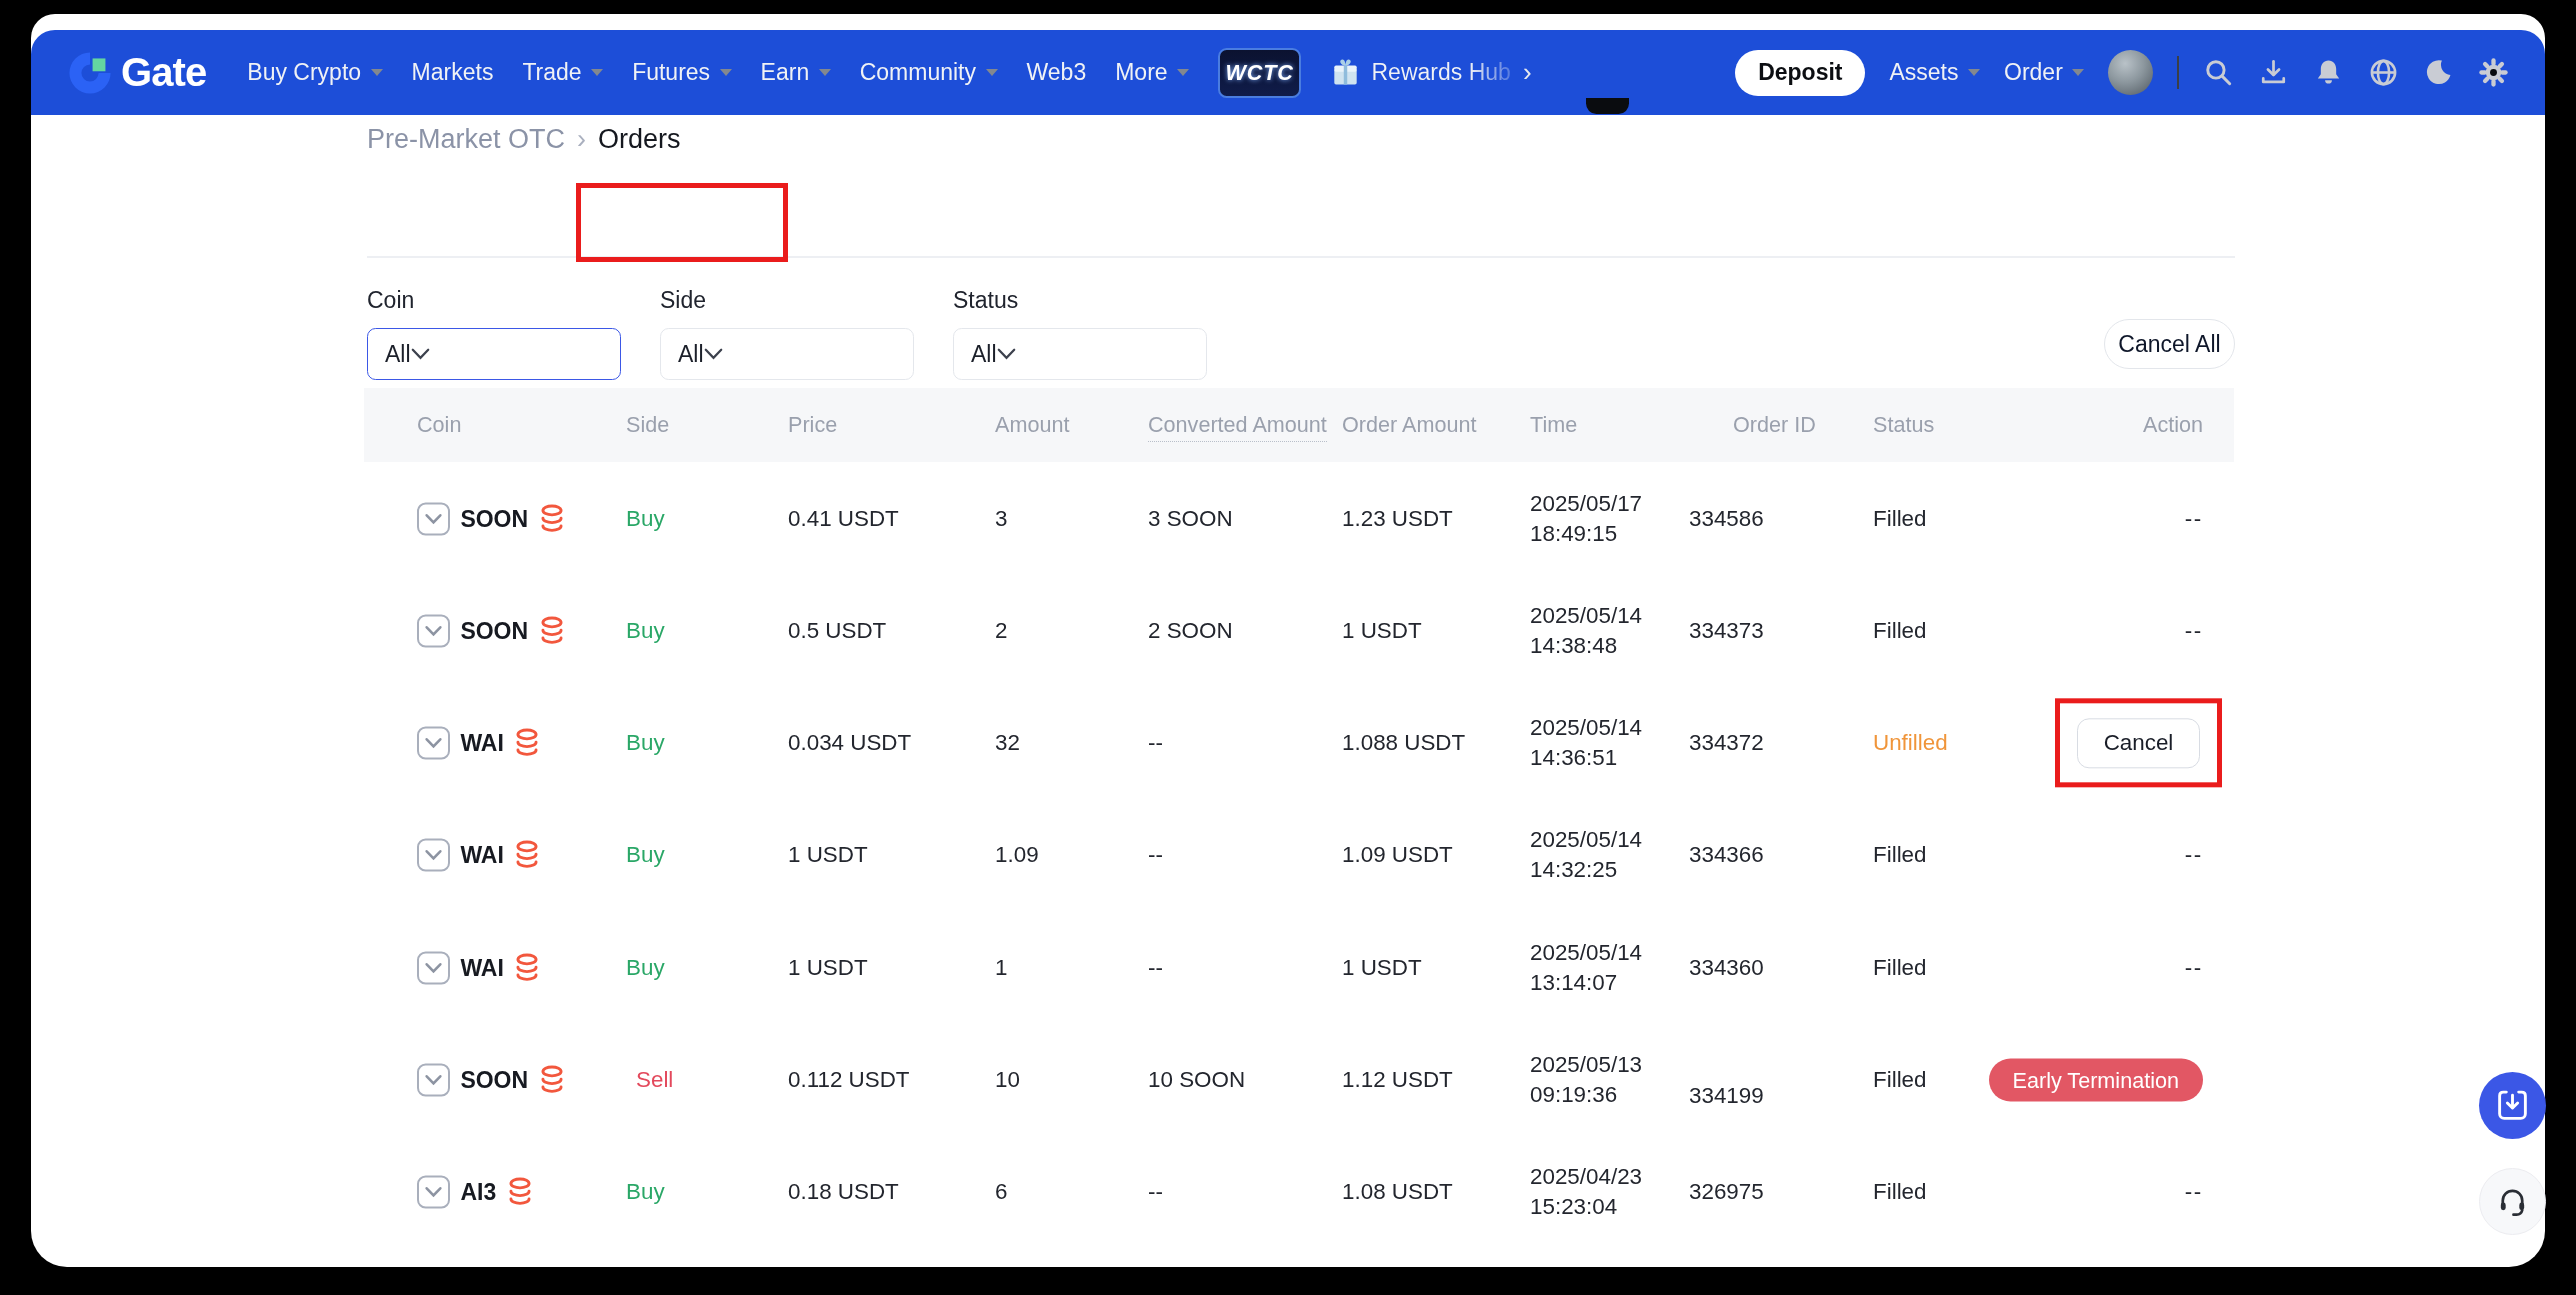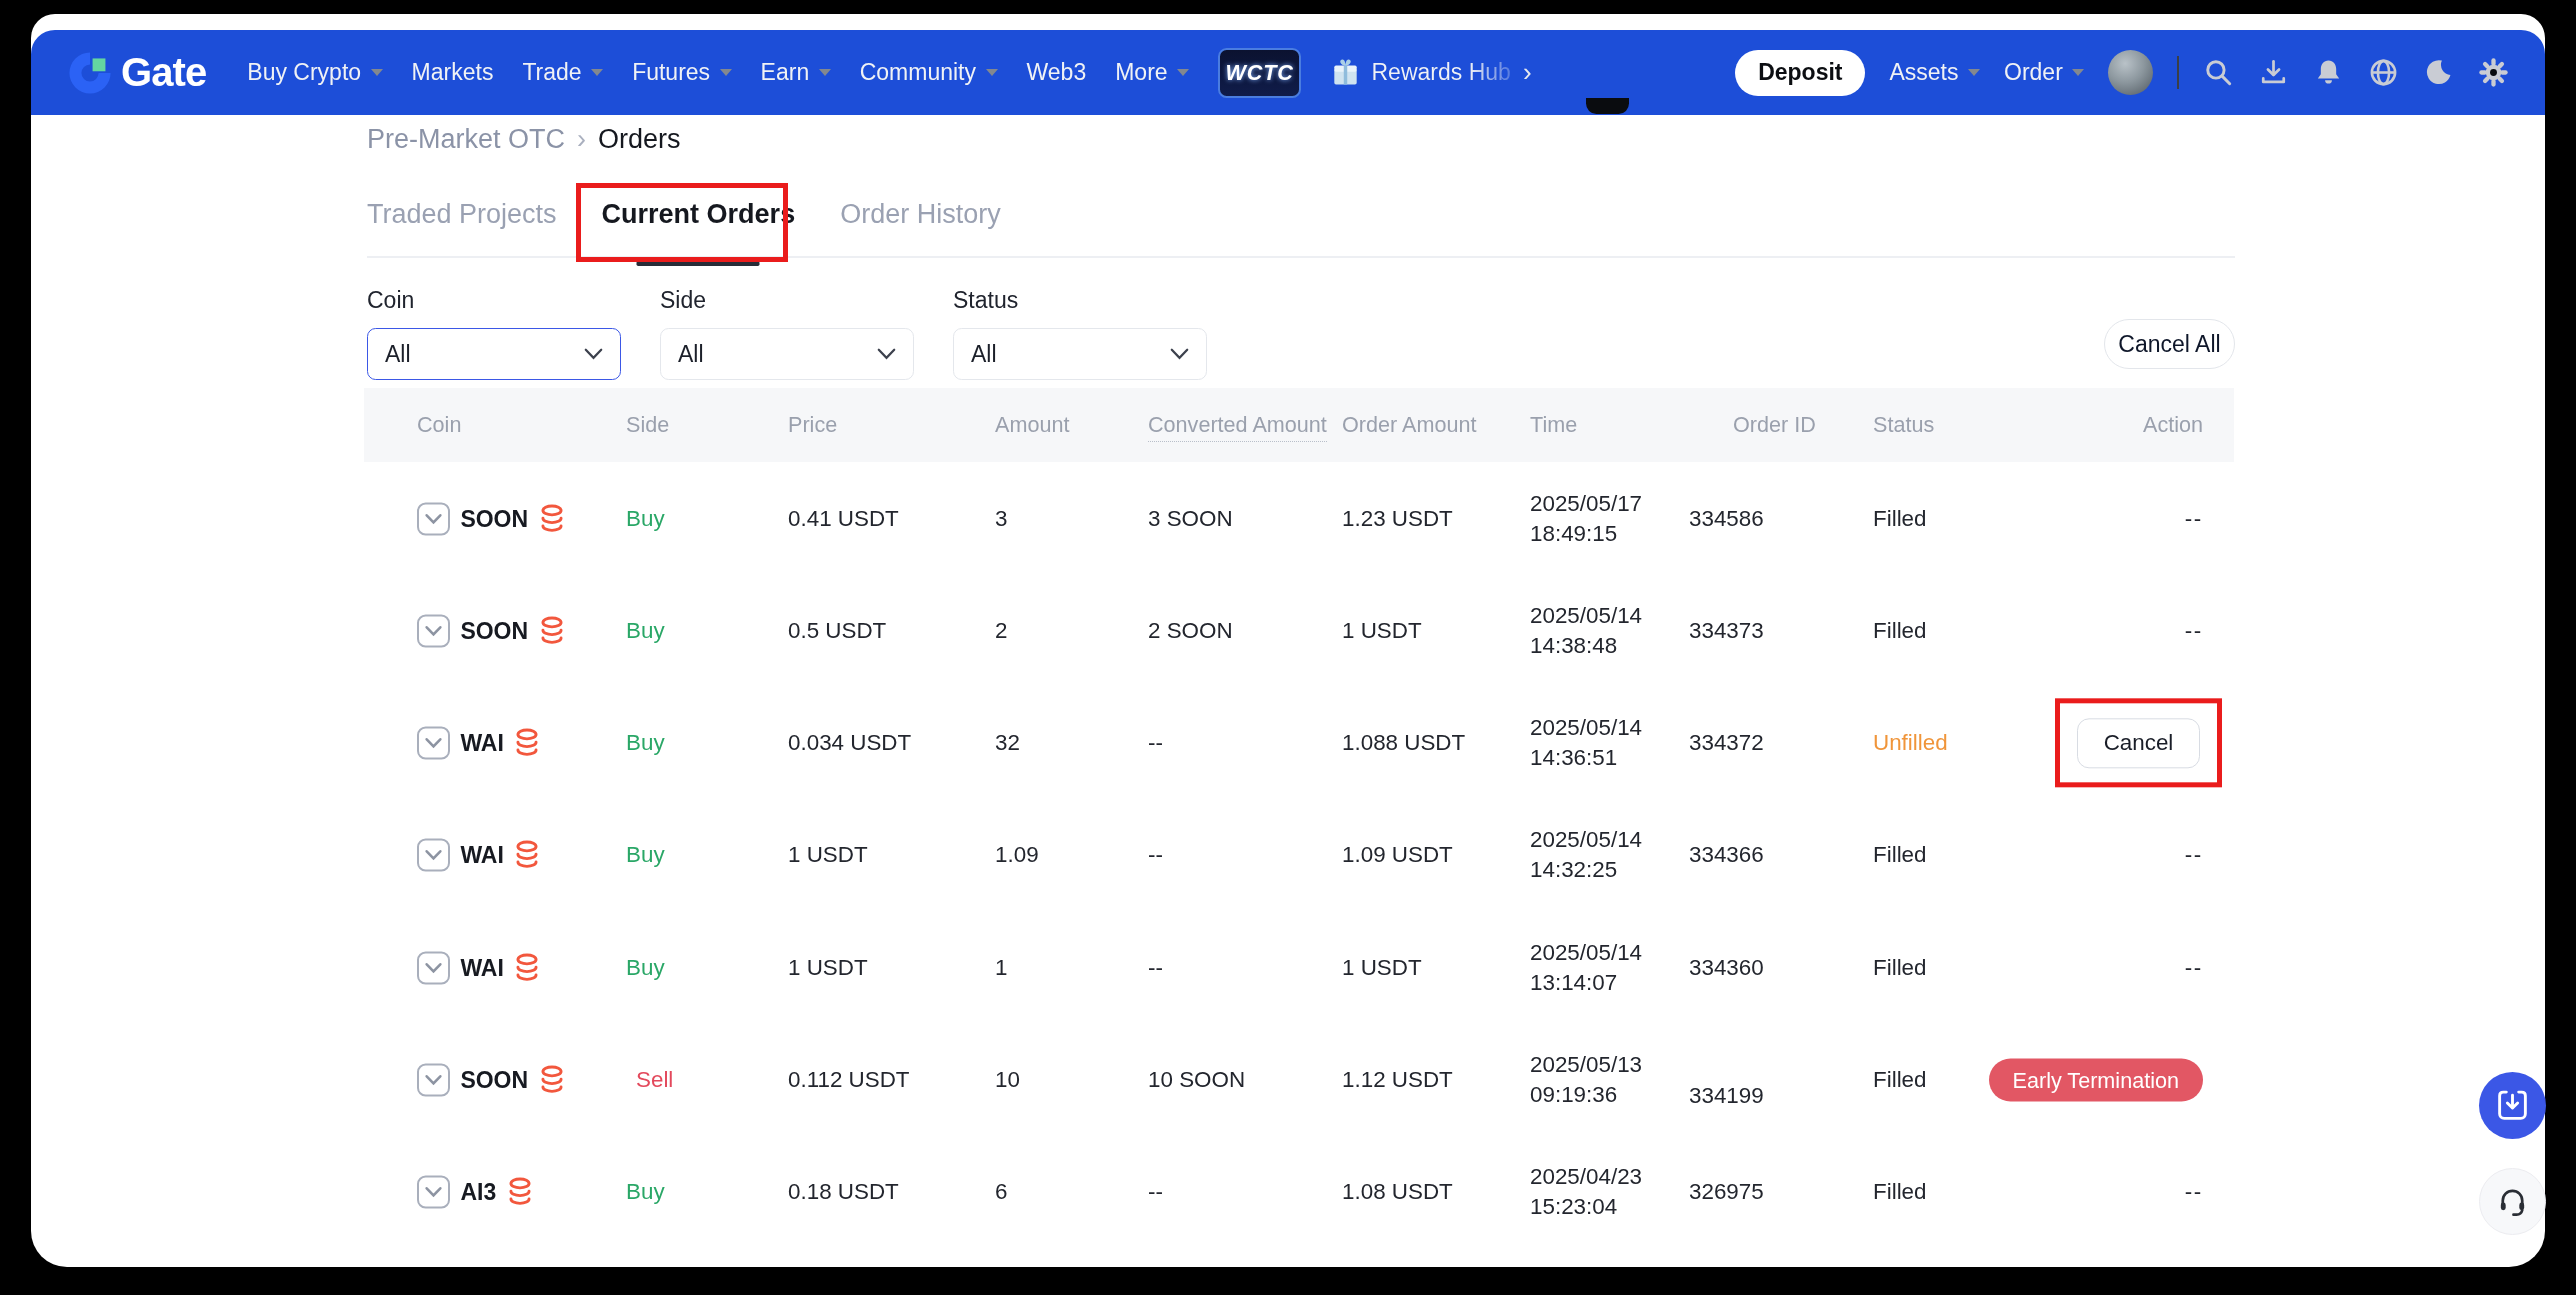--- a/index.html
+++ b/index.html
@@ -37,21 +37,21 @@
   .tab { color:#9aa1b2; padding-bottom:24px; cursor:pointer; }
   .tab.active { color:#15181f; font-weight:600; position:relative; }
   .tab-underline { position:absolute; left:50%; transform:translateX(-50%); bottom:-12px; width:123px; height:5.2px; background:#272c37; border-radius:1.7px; }
   .tabs-divider { position:absolute; left:336px; top:242px; width:1868px; height:1.7px; background:#edeff3; }
 
   .annotation-box { position:absolute; border:5.2px solid var(--annotation-red); pointer-events:none; }
   .anno-tab { left:545px; top:169px; width:212px; height:79px; }
 
   .filter { position:absolute; top:273px; }
   .filter-label { font-size:23px; color:#20242e; margin-bottom:14px; }
-  .select { width:254px; height:52px; border:1.7px solid #e4e7ec; border-radius:8.6px; display:flex; align-items:center; justify-content:space-between; padding:0 17px; font-size:23px; color:#1c202a; background:#fff; cursor:pointer; }
+  .select { width:254px; height:52px; border:1.7px solid #e4e7ec; border-radius:8.6px; display:flex; align-items:center; justify-content:flex-start; padding:0 17px; font-size:23px; color:#1c202a; background:#fff; cursor:pointer; }
   .select.focused { border-color:var(--accent-blue); }
   .f0 { left:336px; } .f1 { left:629px; } .f2 { left:922px; }
 
   .cancel-all-btn { position:absolute; left:2073px; top:305px; width:131px; height:50px; border:1.7px solid #e3e6eb; border-radius:862px; background:#fff; font-size:23px; color:#0f172a; font-weight:500; font-family:inherit; cursor:pointer; }
 
   
   .t-head { position:absolute; left:333px; top:374px; width:1870px; height:74px; background:#f6f7f9; }
   .t-head .hcell { position:absolute; top:50%; transform:translateY(-50%); font-size:21.6px; color:#9aa0ad; white-space:nowrap; }
   .hcell.dotted span { border-bottom:1.7px dotted #b9bfca; padding-bottom:4.3px; }
   .hcell.right { right:31px; }
@@ -201,25 +201,20 @@
       </div>
     </div>
     <div class="nav-notch"></div>
 
     <div class="crumb">
       <span class="crumb-parent">Pre-Market OTC</span>
       <span class="crumb-sep">›</span>
       <span class="crumb-current">Orders</span>
     </div>
 
-    <div class="tabs" id="tabs">
-        <div class="tab">Traded Projects</div>
-        <div class="tab active">Current Orders<span class="tab-underline"></span></div>
-        <div class="tab">Order History</div>
-      </div>
     <div class="tabs-divider"></div>
     <div class="annotation-box anno-tab"></div>
 
     <div id="filters">
         <div class="filter f0">
           <div class="filter-label">Coin</div>
           <div class="select focused">
             <span>All</span>
             <svg width="19" height="12" viewBox="0 0 22 14" fill="none" stroke="#3c414d" stroke-width="2.6" stroke-linecap="round">
               <path d="M2 2 L11 11.5 L20 2"></path>

